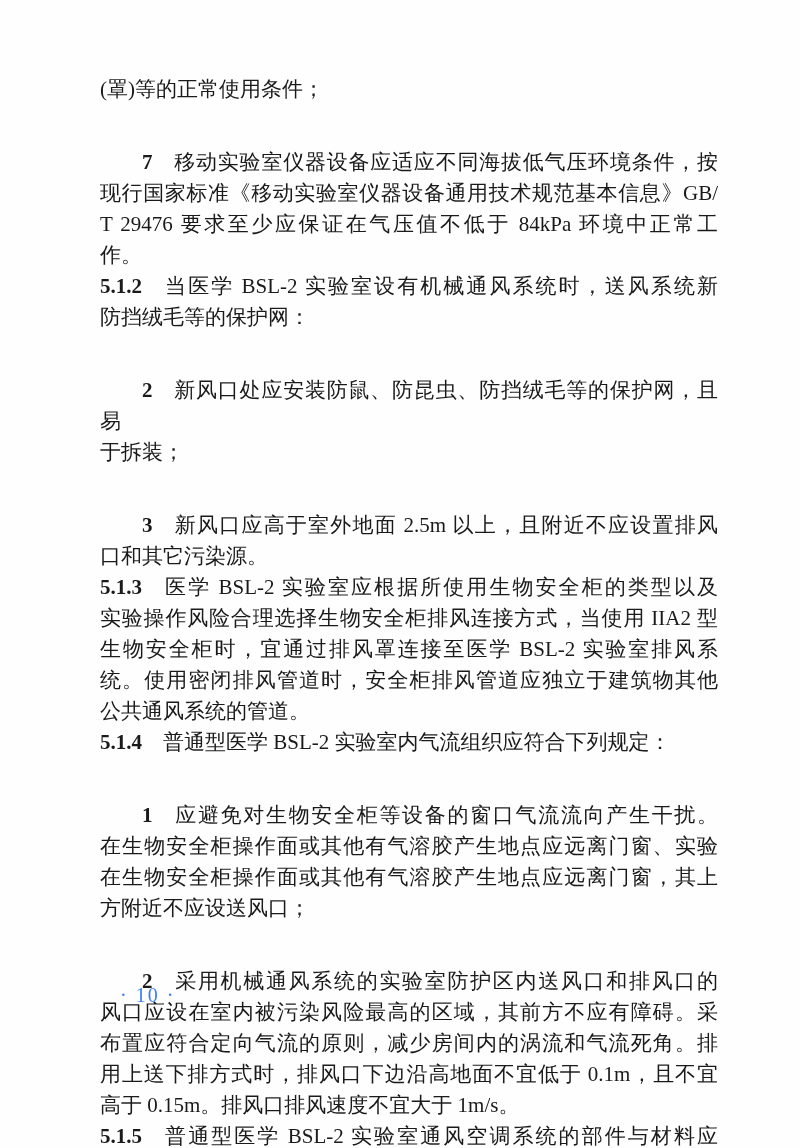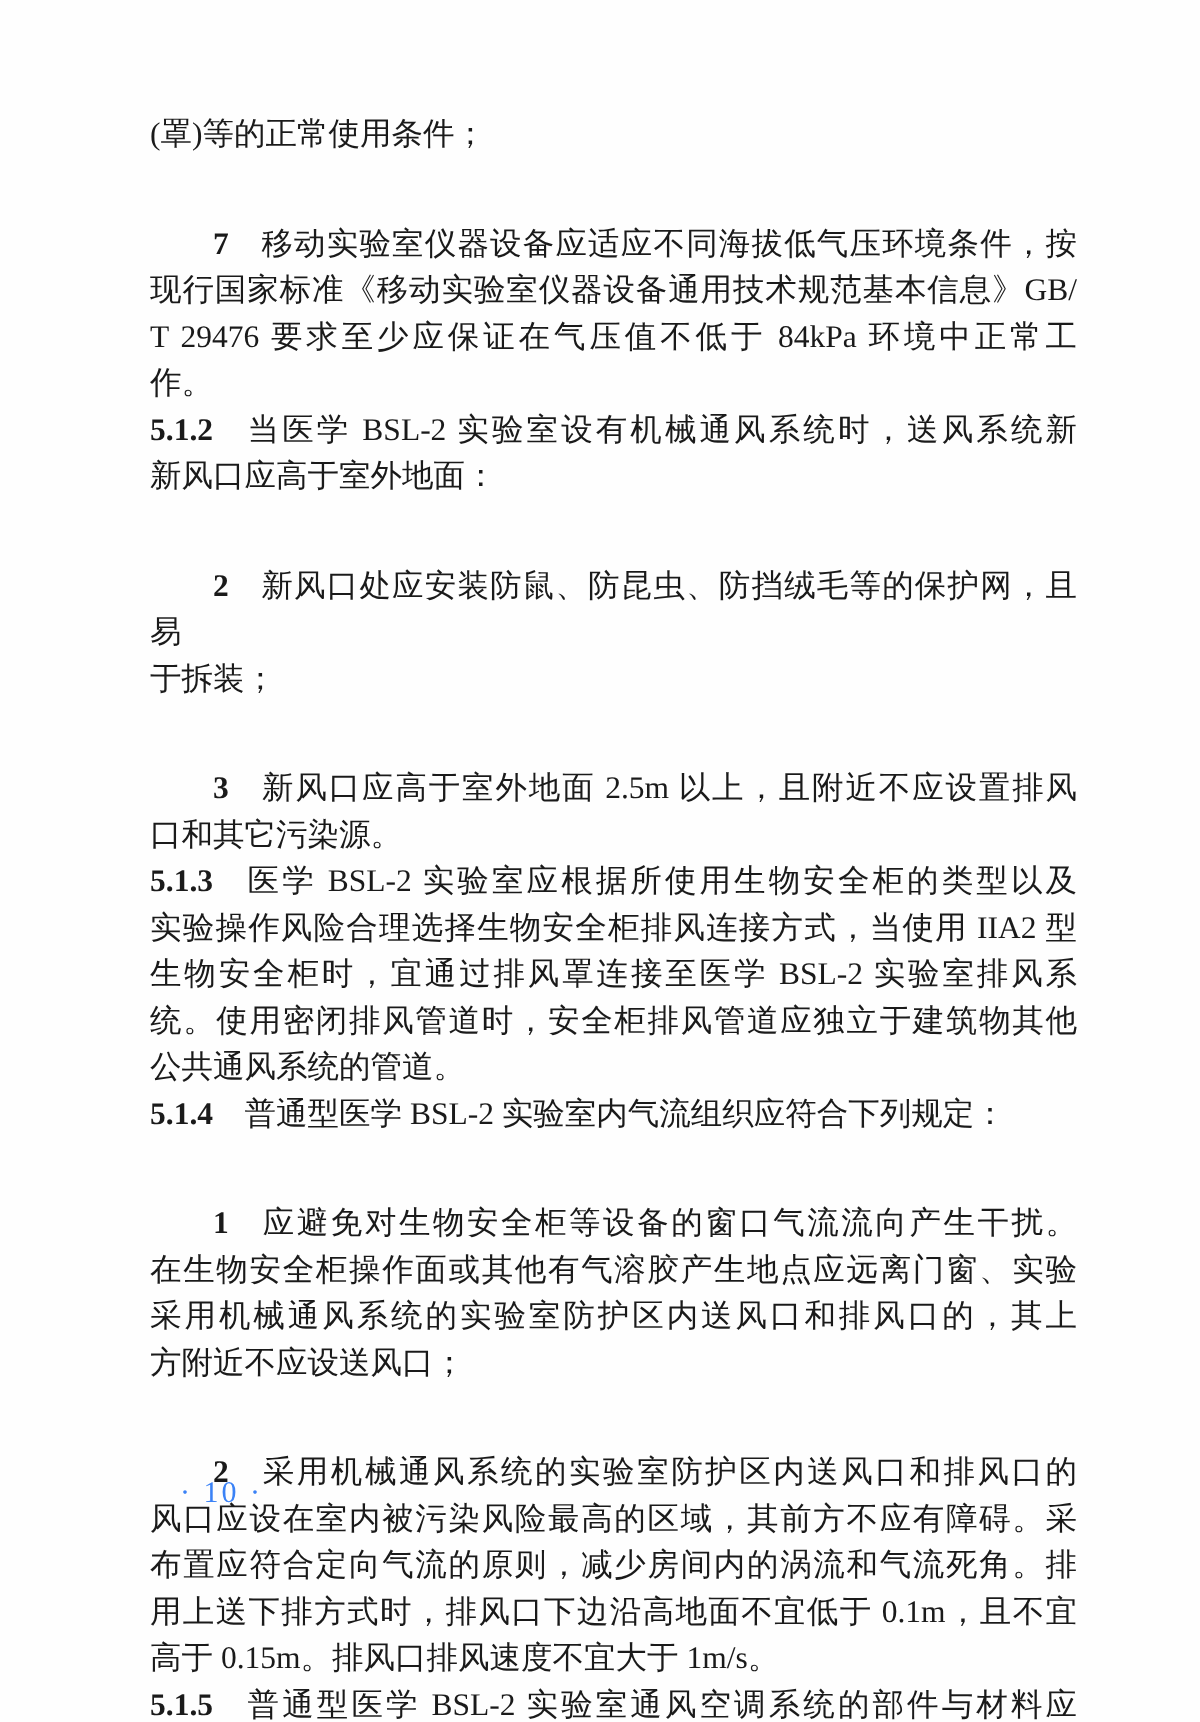--- a/index.html
+++ b/index.html
@@ -48,40 +48,40 @@
   <div class="text-column">
 
     <div class="ln"><span>(罩)等的正常使用条件；</span></div>
 
     <div class="ln i2 j"><b class="num">7</b><span>移动实验室仪器设备应适应不同海拔低气压环境条件，按</span></div>
     <div class="ln j"><span>现行国家标准《移动实验室仪器设备通用技术规范基本信息》GB/</span></div>
     <div class="ln j"><span>T 29476 要求至少应保证在气压值不低于 84kPa 环境中正常工</span></div>
     <div class="ln"><span>作。</span></div>
 
     <div class="ln j"><b class="num">5.1.2</b><span>当医学 BSL-2 实验室设有机械通风系统时，送风系统新</span></div>
-    <div class="ln"><span>新风口应高于室外地面：</span></div>
+    <div class="ln"><span>防挡绒毛等的保护网：</span></div>
 
 
     <div class="ln i2 j"><b class="num">2</b><span>新风口处应安装防鼠、防昆虫、防挡绒毛等的保护网，且易</span></div>
     <div class="ln"><span>于拆装；</span></div>
 
     <div class="ln i2 j"><b class="num">3</b><span>新风口应高于室外地面 2.5m 以上，且附近不应设置排风</span></div>
     <div class="ln"><span>口和其它污染源。</span></div>
 
     <div class="ln j"><b class="num">5.1.3</b><span>医学 BSL-2 实验室应根据所使用生物安全柜的类型以及</span></div>
     <div class="ln j"><span>实验操作风险合理选择生物安全柜排风连接方式，当使用 IIA2 型</span></div>
     <div class="ln j"><span>生物安全柜时，宜通过排风罩连接至医学 BSL-2 实验室排风系</span></div>
     <div class="ln j"><span>统。使用密闭排风管道时，安全柜排风管道应独立于建筑物其他</span></div>
     <div class="ln"><span>公共通风系统的管道。</span></div>
 
     <div class="ln"><b class="num">5.1.4</b><span>普通型医学 BSL-2 实验室内气流组织应符合下列规定：</span></div>
 
     <div class="ln i2 j"><b class="num">1</b><span>应避免对生物安全柜等设备的窗口气流流向产生干扰。</span></div>
     <div class="ln j"><span>在生物安全柜操作面或其他有气溶胶产生地点应远离门窗、实验</span></div>
-    <div class="ln j"><span>采用机械通风系统的实验室防护区内送风口和排风口的，其上</span></div>
+    <div class="ln j"><span>在生物安全柜操作面或其他有气溶胶产生地点应远离门窗，其上</span></div>
     <div class="ln"><span>方附近不应设送风口；</span></div>
 
     <div class="ln i2 j"><b class="num">2</b><span>采用机械通风系统的实验室防护区内送风口和排风口的</span></div>
     <div class="ln j"><span>风口应设在室内被污染风险最高的区域，其前方不应有障碍。采</span></div>
     <div class="ln j"><span>布置应符合定向气流的原则，减少房间内的涡流和气流死角。排</span></div>
     <div class="ln j"><span>用上送下排方式时，排风口下边沿高地面不宜低于 0.1m，且不宜</span></div>
     <div class="ln"><span>高于 0.15m。排风口排风速度不宜大于 1m/s。</span></div>
 
     <div class="ln j"><b class="num">5.1.5</b><span>普通型医学 BSL-2 实验室通风空调系统的部件与材料应</span></div>
     <div class="ln"><span>符合下列规定：</span></div>

